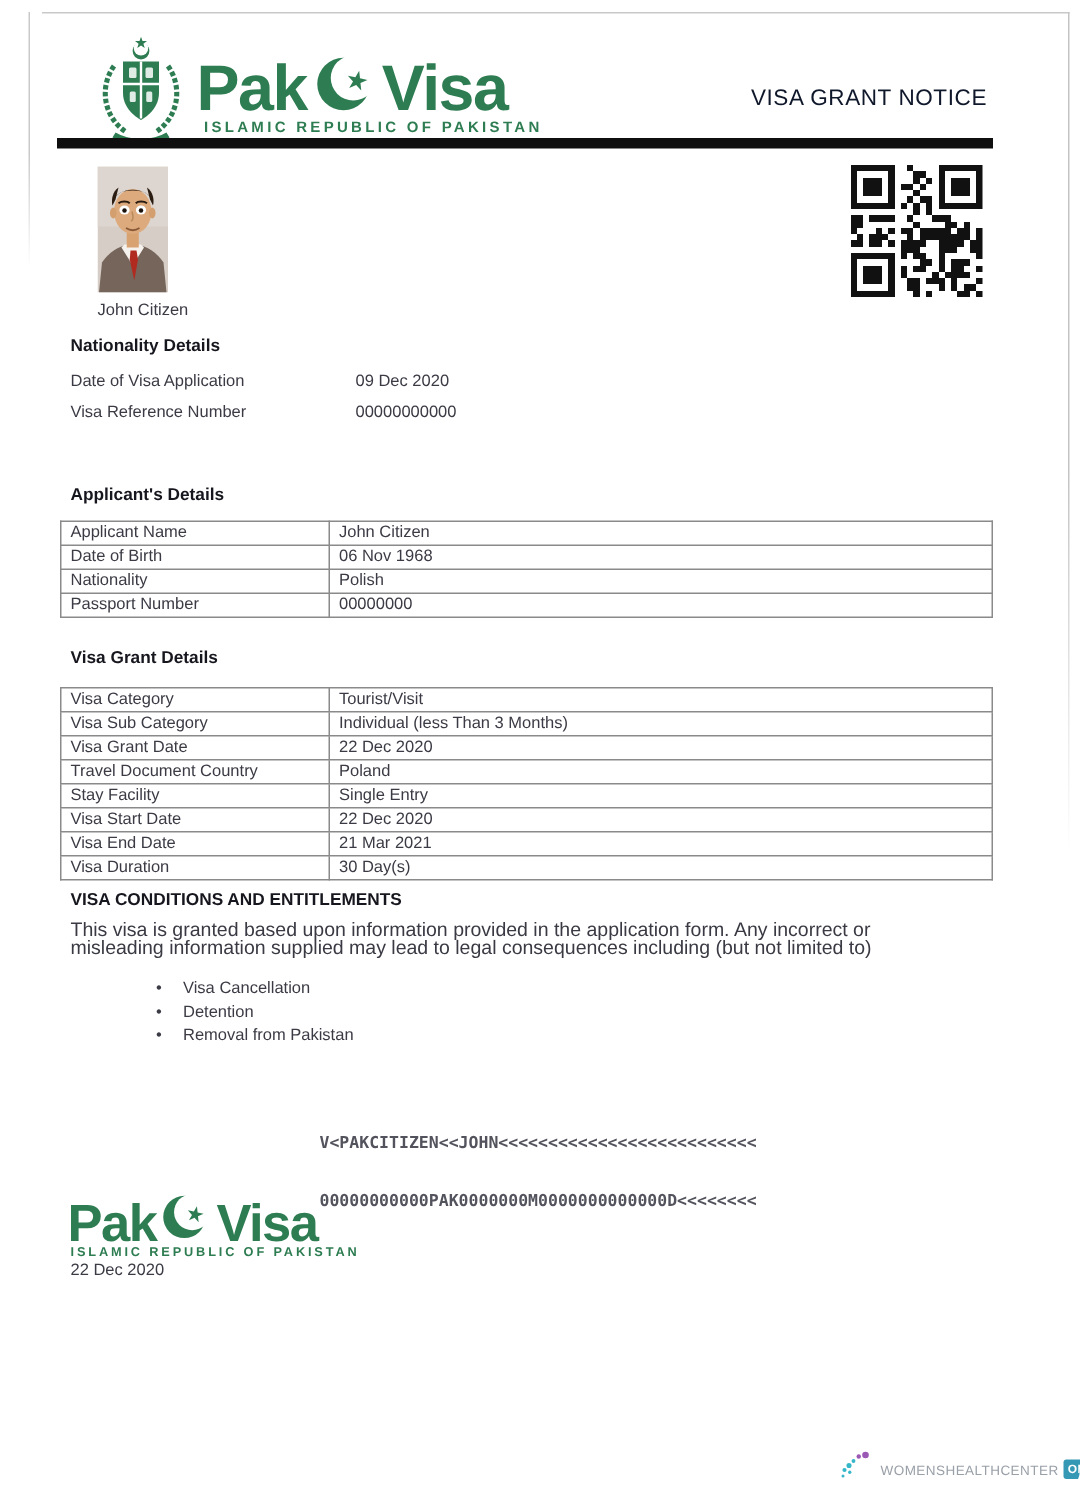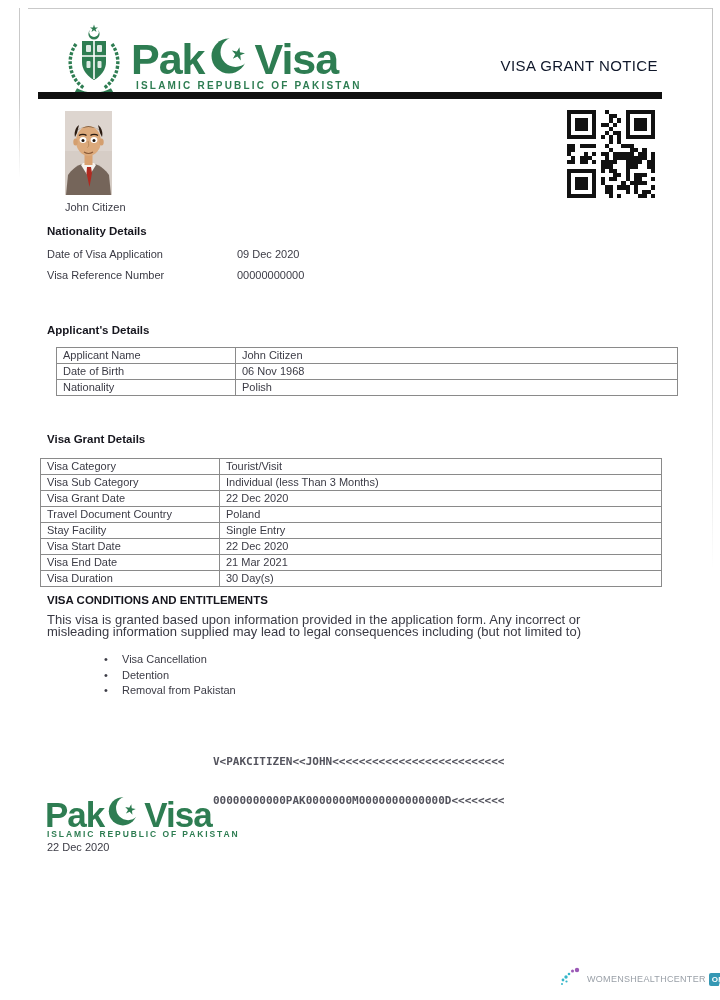--- a/index.html
+++ b/index.html
@@ -34,21 +34,21 @@
   
   .kv-rows{position:absolute;left:47px;top:243px;}
   .kv-row{display:flex;height:21px;align-items:center;font-size:11px;color:#3b3b45;}
   .kv-label{width:190px;}
 
   
   .dtable{position:absolute;left:40px;border-collapse:collapse;width:622px;}
   .dtable td{border:1px solid #8a8a8a;font-size:11px;color:#3b3b45;
              padding:0 6px;height:15px;line-height:15px;white-space:nowrap;}
   .dtable td.t-label{width:166px;}
-  .tbl-applicant{top:347px;margin-left:16px;}
+  .tbl-applicant{top:347px;}
   .tbl-grant{top:458px;}
 
   
   .cond-para{position:absolute;left:47px;top:614px;width:580px;font-size:13px;
              line-height:12px;color:#3a3a44;}
   .cond-bullets{position:absolute;left:104px;top:652px;}
   .bullet-row{display:flex;align-items:baseline;font-size:11px;color:#3b3b45;line-height:15.5px;}
   .bullet-dot{width:18px;font-size:11px;color:#3b3b45;}
 
   
@@ -399,20 +399,24 @@
         <tr>
           <td class="t-label">Date of Birth</td>
           <td>06 Nov 1968</td>
         </tr>
 
         <tr>
           <td class="t-label">Nationality</td>
           <td>Polish</td>
         </tr>
 
+        <tr>
+          <td class="t-label">Passport Number</td>
+          <td>00000000</td>
+        </tr>
       </tbody>
   </table>
 
   <div class="sec-heading" style="top:433px">Visa Grant Details</div>
   <table class="dtable tbl-grant">
     <tbody>
 
         <tr>
           <td class="t-label">Visa Category</td>
           <td>Tourist/Visit</td>

